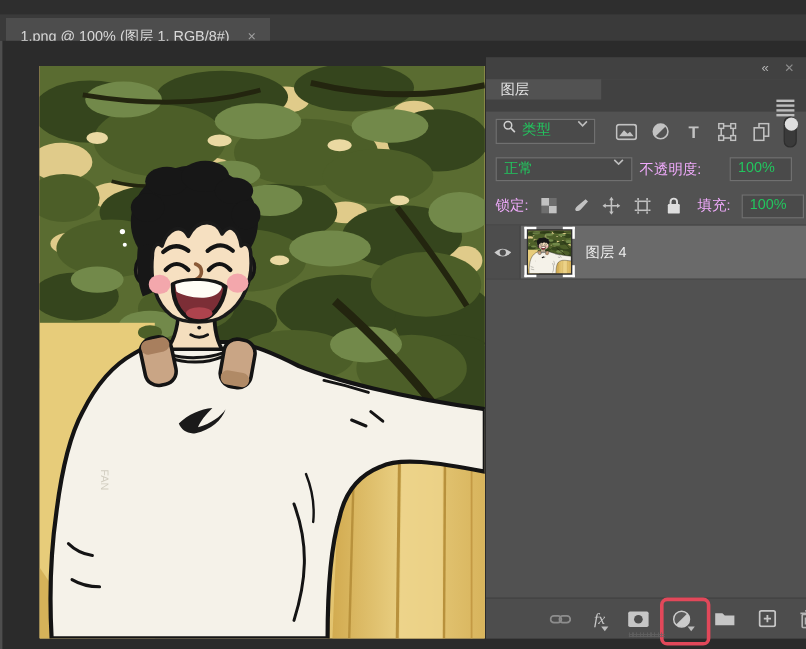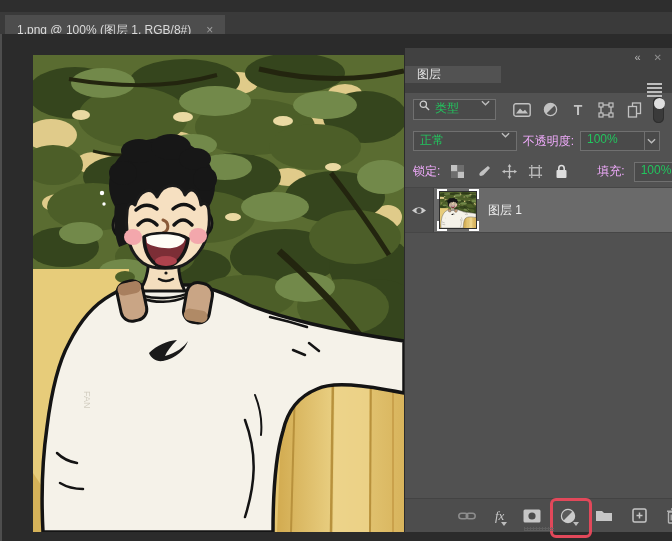--- a/index.html
+++ b/index.html
@@ -33,27 +33,27 @@
   .search-select{width:93px;padding:0 5px;gap:5px;}
   .search-select .lbl{flex:1;}
   .kind-icons{display:flex;align-items:center;gap:9px;margin-left:8px;}
   .kicon{width:19px;height:19px;display:flex;align-items:center;justify-content:center;}
   .toggle-pill{margin-left:auto;width:13px;height:26px;border-radius:7px;background:#3a3a3a;position:relative;
                box-shadow:inset 0 0 0 1px #2e2e2e;}
   .toggle-pill .knob{position:absolute;left:1px;top:1px;width:11px;height:11px;border-radius:50%;background:#dedede;}
   .blend-row{height:30px;gap:6px;}
   .mode-select{width:114px;height:20px;padding:0 6px;}
   .mode-select .lbl{flex:1;}
-  .vbox{height:20px;width:80px;margin-left:auto;margin-right:4px;gap:26px;}
+  .vbox{height:20px;width:52px;margin-left:auto;margin-right:4px;gap:26px;}
   .vbox .val{flex:1;text-align:left;padding-left:6px;}
   .vbox .chev{width:16px;align-self:stretch;display:flex;align-items:center;justify-content:center;
               border-left:1px solid #707070;}
   .lock-row{height:31px;gap:9px;border-bottom:1px solid #464646;}
   .lock-label,.fill-label,.op-label{color:#f0abfc;white-space:nowrap;}
-  .fill-label{margin-left:18px;}
+  .fill-label{margin-left:2px;}
   .lockicons{display:flex;align-items:center;gap:9px;}
   .licon{width:17px;height:17px;display:flex;align-items:center;justify-content:center;}
   
   .layers-list{flex:1;background:#515151;overflow:hidden;}
   .layer-row{height:44px;display:flex;align-items:stretch;border-bottom:1px solid #464646;}
   .eye-col{width:28px;background:#4d4d4d;border-right:1px solid #434343;display:flex;align-items:center;justify-content:center;}
   .layer-main{flex:1;background:#6a6a6a;display:flex;align-items:center;padding-left:5px;}
   .thumbwrap{position:relative;width:38px;height:38px;background:#2e2e2e;padding:0;box-sizing:border-box;}
   .thumbwrap svg{position:absolute;left:1px;top:1px;}
   .corner{position:absolute;width:8px;height:8px;}
@@ -408,21 +408,21 @@
         <div class="layer-main">
           <div class="thumbwrap">
             <svg width="36" height="36" viewBox="0 0 371 477" preserveAspectRatio="none">
                 <use href="#artwork"></use>
               </svg>
             <span class="corner tl"></span>
             <span class="corner tr"></span>
             <span class="corner bl"></span>
             <span class="corner br"></span>
           </div>
-          <span class="layer-name">图层 1</span>
+          <span class="layer-name">图层 4</span>
         </div>
       </div>
     </div>
 
     <div class="panel-footer">
       <span class="ficon">
         <svg width="18" height="10" viewBox="0 0 18 10">
           <rect x="0.8" y="2.2" width="9" height="5.6" rx="2.8" fill="none" stroke="#8d8d8d" stroke-width="1.5"></rect>
           <rect x="8.2" y="2.2" width="9" height="5.6" rx="2.8" fill="none" stroke="#8d8d8d" stroke-width="1.5"></rect>
         </svg>

